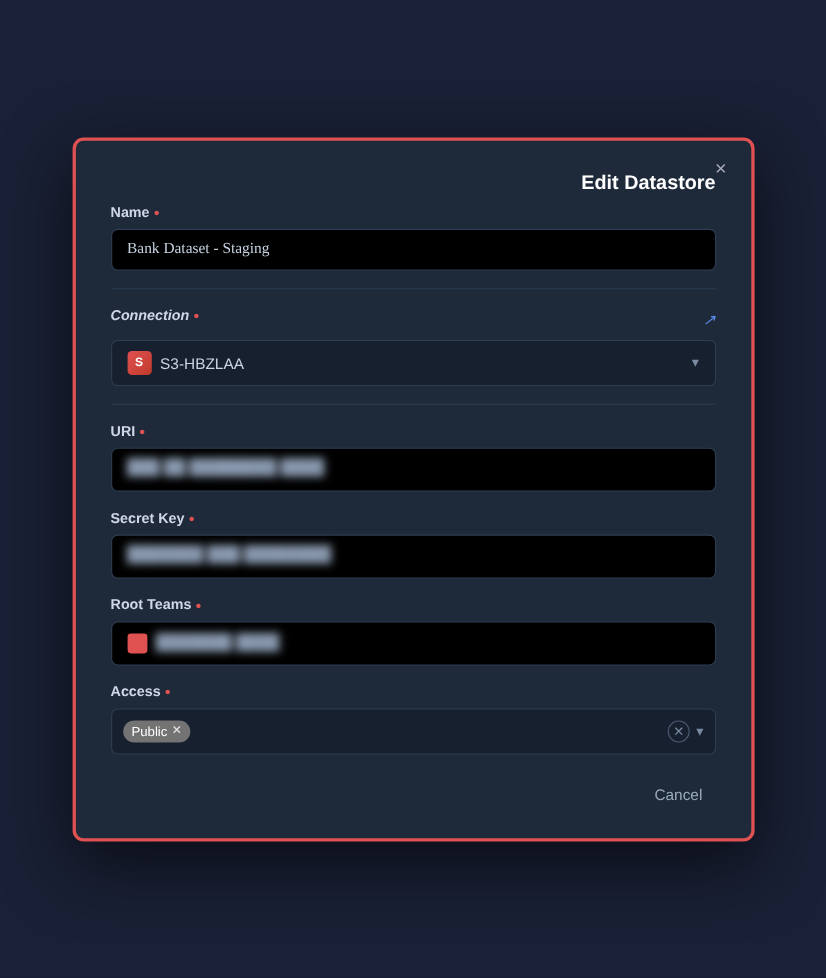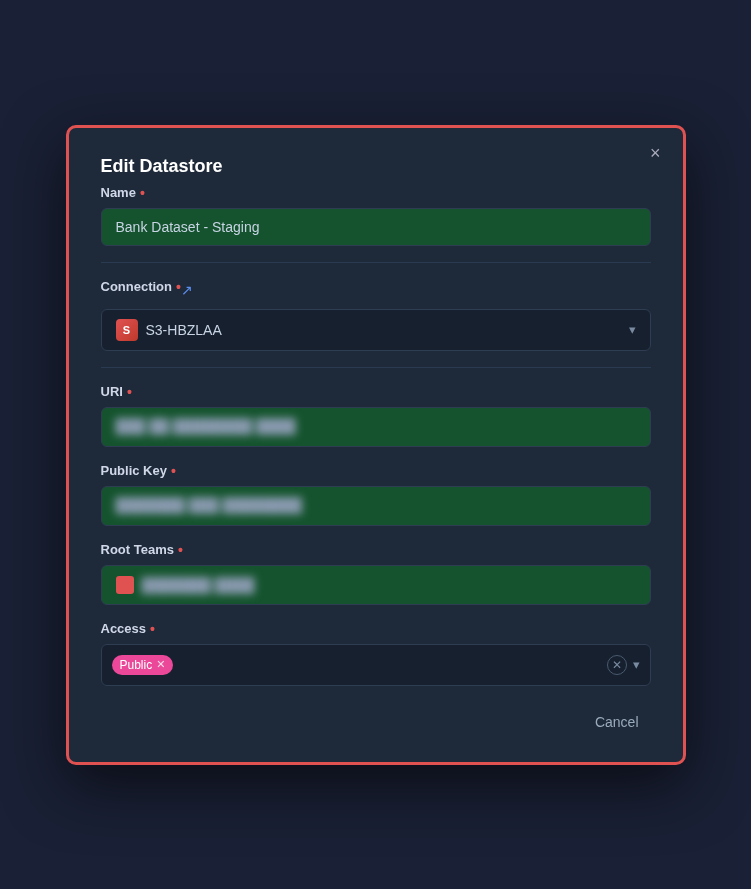--- a/index.html
+++ b/index.html
@@ -46,21 +46,21 @@
       background: none;
       border: none;
       color: #aab;
       font-size: 18px;
       cursor: pointer;
       line-height: 1;
       padding: 2px 6px;
     }
 
     .modal-title {
-      text-align: left;
+      text-align: right;
       font-size: 18px;
       font-weight: 700;
       color: #ffffff;
       margin-bottom: 8px;
     }
 
     .field-group {
       margin-bottom: 16px;
     }
 
@@ -74,37 +74,40 @@
       gap: 4px;
     }
 
     .required-star {
       color: #e05252;
       font-size: 14px;
     }
 
     .field-input {
       width: 100%;
-      background: #14532d;
+      background: #000000;
       border: 1px solid #2e3d52;
       border-radius: 6px;
       padding: 10px 14px;
       color: #c8d4e4;
       font-size: 14px;
       outline: none;
+      font-family: Liberation Serif, serif;
     }
 
     .field-input::placeholder {
       color: #4a5a70;
     }
 
     .connection-row {
       display: flex;
       align-items: center;
+      justify-content: space-between;
       margin-bottom: 7px;
+      font-style: italic;
     }
 
     .external-link-icon {
       color: #5a8dee;
       font-size: 14px;
       cursor: pointer;
     }
 
     .connection-display {
       width: 100%;
@@ -176,21 +179,21 @@
     }
 
     .teams-left {
       display: flex;
       align-items: center;
       gap: 6px;
       flex-wrap: wrap;
     }
 
     .tag {
-      background: #ec4899;
+      background: #737373;
       color: #fff;
       font-size: 12px;
       padding: 3px 8px;
       border-radius: 12px;
       display: flex;
       align-items: center;
       gap: 4px;
     }
 
     .tag-close {
@@ -313,21 +316,21 @@
         <span>URI</span>
         <span class="required-star">•</span>
       </div>
       <div class="field-input" style="min-height:40px;">
         <span class="blurred-text">███ ██ ████████ ████</span>
       </div>
     </div>
 
     <div class="field-group">
       <div class="field-label">
-        <span>Public Key</span>
+        <span>Secret Key</span>
         <span class="required-star">•</span>
       </div>
       <div class="field-input" style="min-height:40px;">
         <span class="blurred-text">███████ ███ ████████</span>
       </div>
     </div>
 
 
     <div class="field-group">
       <div class="field-label">

